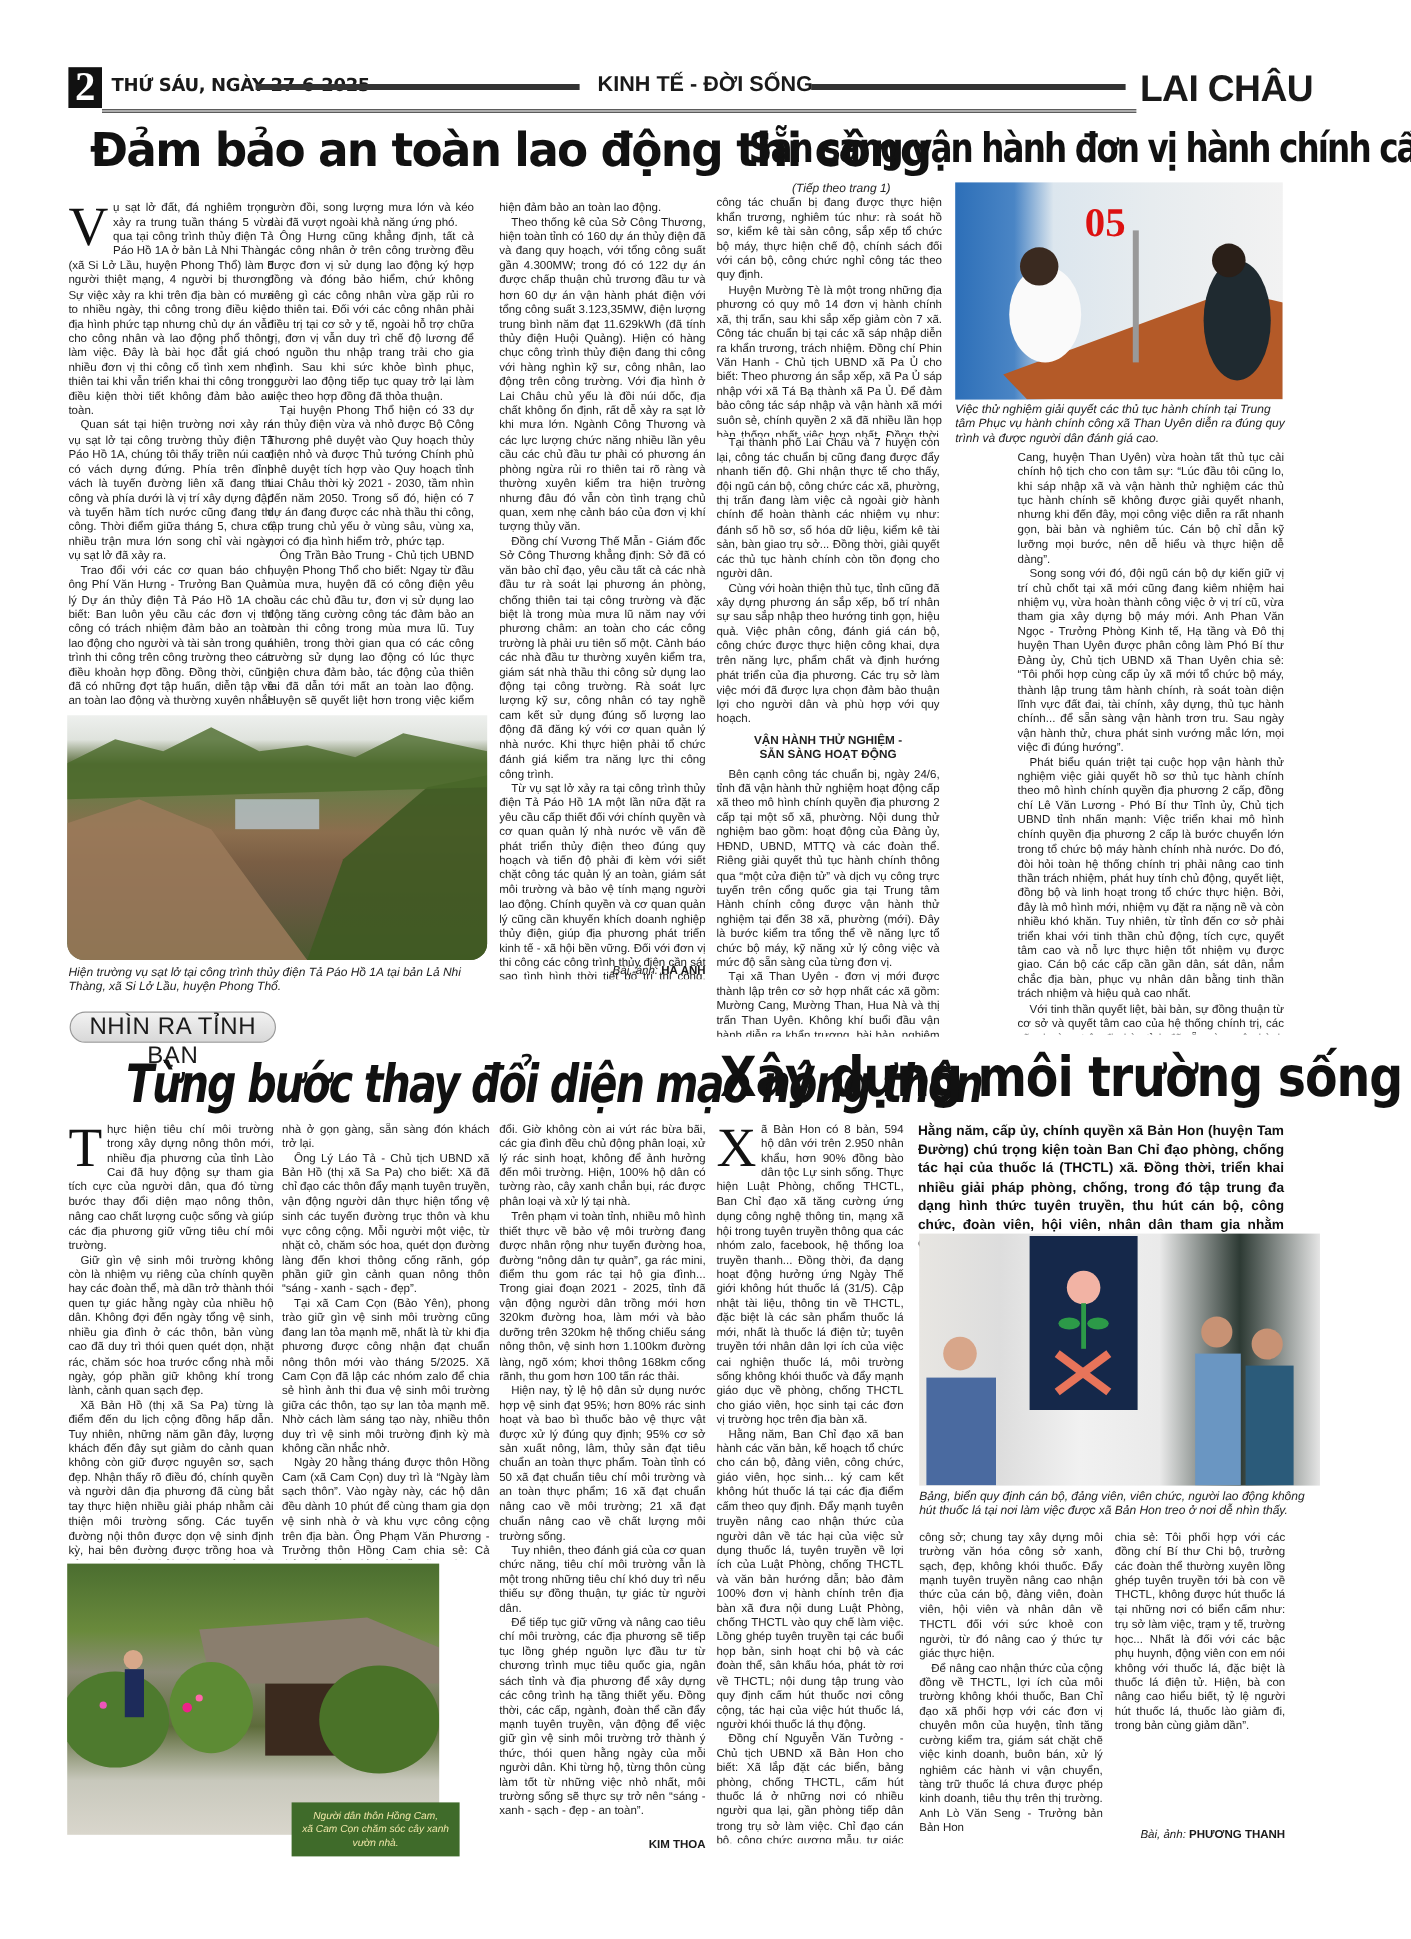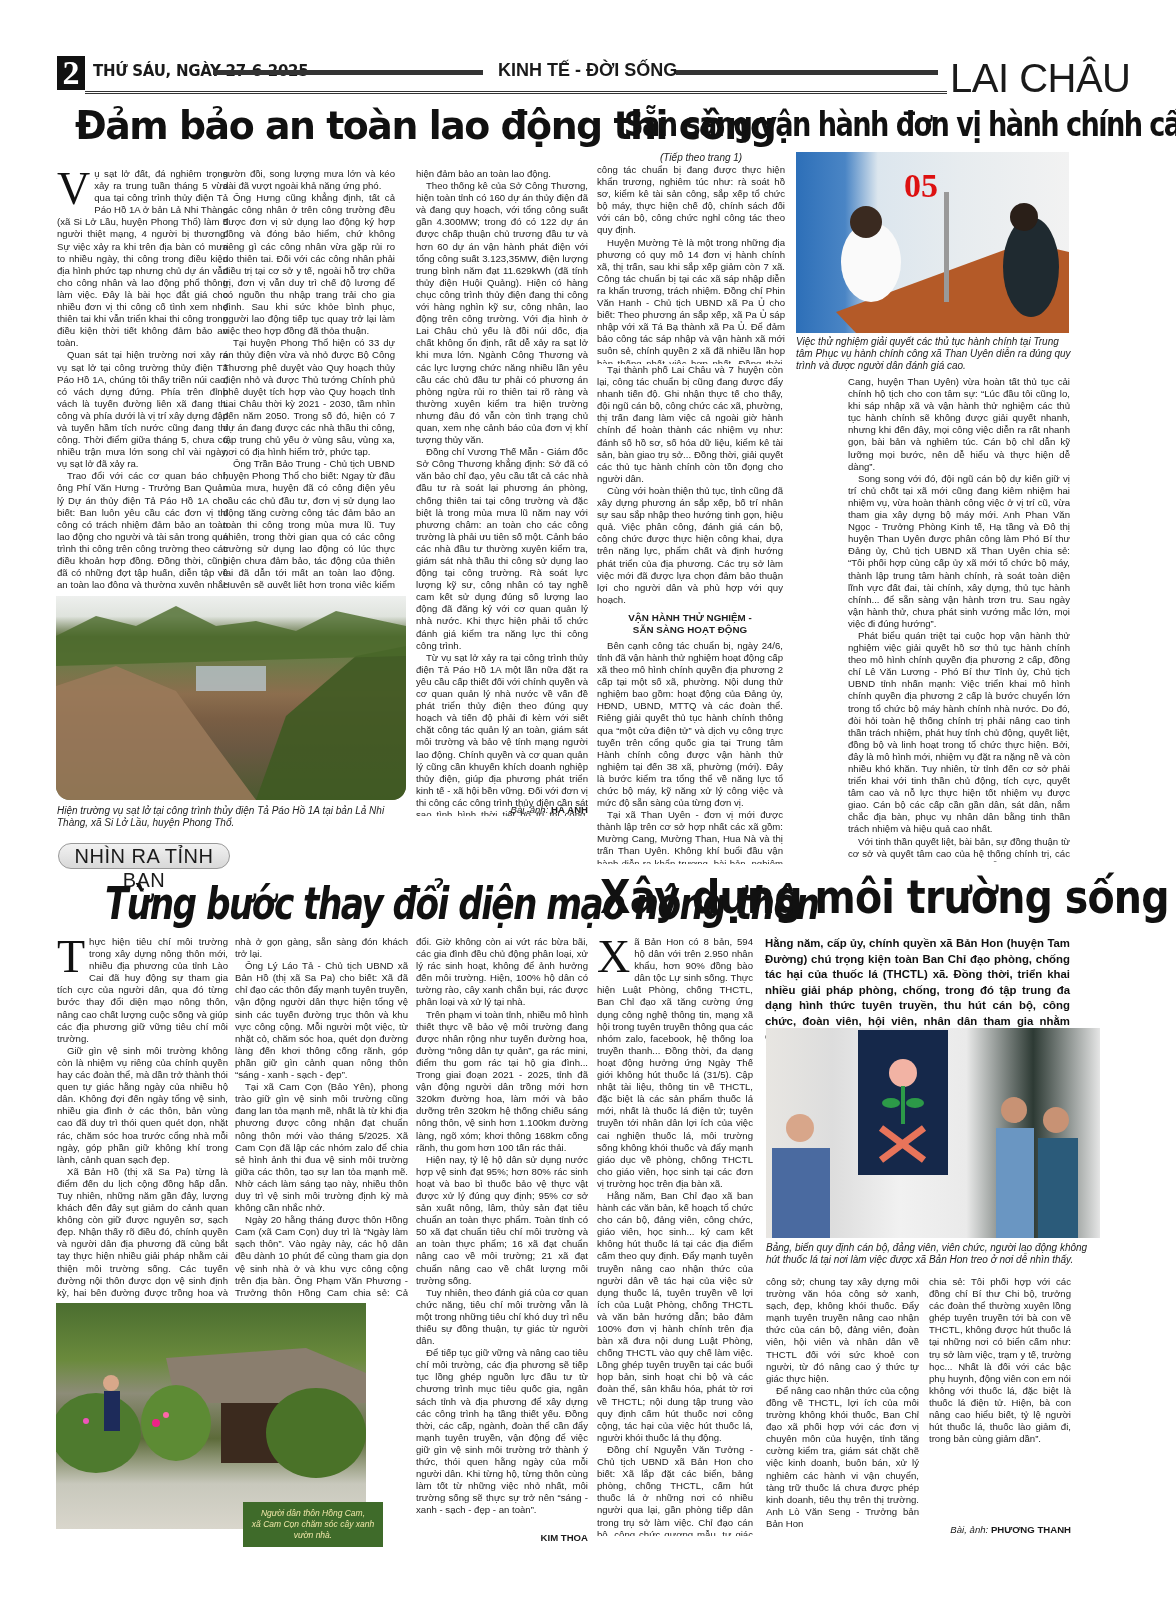--- a/index.html
+++ b/index.html
@@ -1,21 +1,21 @@
 <!DOCTYPE html>
 <html><head>
 <meta charset="utf-8">
 <style>
   * { box-sizing: border-box; margin: 0; padding: 0; }
   body { width: 1176px; height: 1616px; background: #fff; font-family: "Liberation Sans", sans-serif; color: #1a1a1a; position: relative; overflow: hidden; }
   .abs { position: absolute; }
   .header-num { left: 57px; top: 56px; width: 28px; height: 34px; background: #111; color: #fff; font-family: "Liberation Serif", serif; font-weight: bold; font-size: 34px; line-height: 34px; text-align: center; }
   .header-date { left: 93px; top: 62px; font-family: "DejaVu Sans", sans-serif; font-weight: bold; font-size: 15px; letter-spacing: -0.3px; }
   .header-section { left: 498px; top: 60px; font-weight: bold; font-size: 18px; }
-  .header-brand { left: 950px; top: 56px; font-weight: normal; font-size: 40px; letter-spacing: -0.5px; }
+  .header-brand { left: 950px; top: 56px; font-weight: bold; font-size: 31px; letter-spacing: -0.5px; }
   .rule-thick { height: 5px; background: #333; }
   .rule-thin { height: 1px; background: #333; }
   h1.head { font-family: "DejaVu Sans", sans-serif; font-weight: bold; color: #111; white-space: nowrap; }
   .t1 { left: 75px; top: 103px; font-size: 39px; letter-spacing: -1.5px; transform: scaleX(0.97); transform-origin: left; }
   .t2 { left: 624px; top: 104px; font-size: 34px; letter-spacing: -2px; transform: scaleX(0.80); transform-origin: left; font-family: "Liberation Sans", sans-serif; }
   .t3 { left: 105px; top: 878px; font-family: "Liberation Serif", serif; font-style: italic; font-size: 44px; letter-spacing: -2px; transform: scaleX(0.78); transform-origin: left; }
   .t4 { left: 600px; top: 870px; font-family: "Liberation Serif", serif; font-size: 46px; letter-spacing: -1px; transform: scaleX(0.86); transform-origin: left; }
   .col { font-size: 9.6px; line-height: 12.1px; text-align: justify; color: #222; overflow: hidden; }
   .col p { text-indent: 10px; }
   .col p.first { text-indent: 0; }

